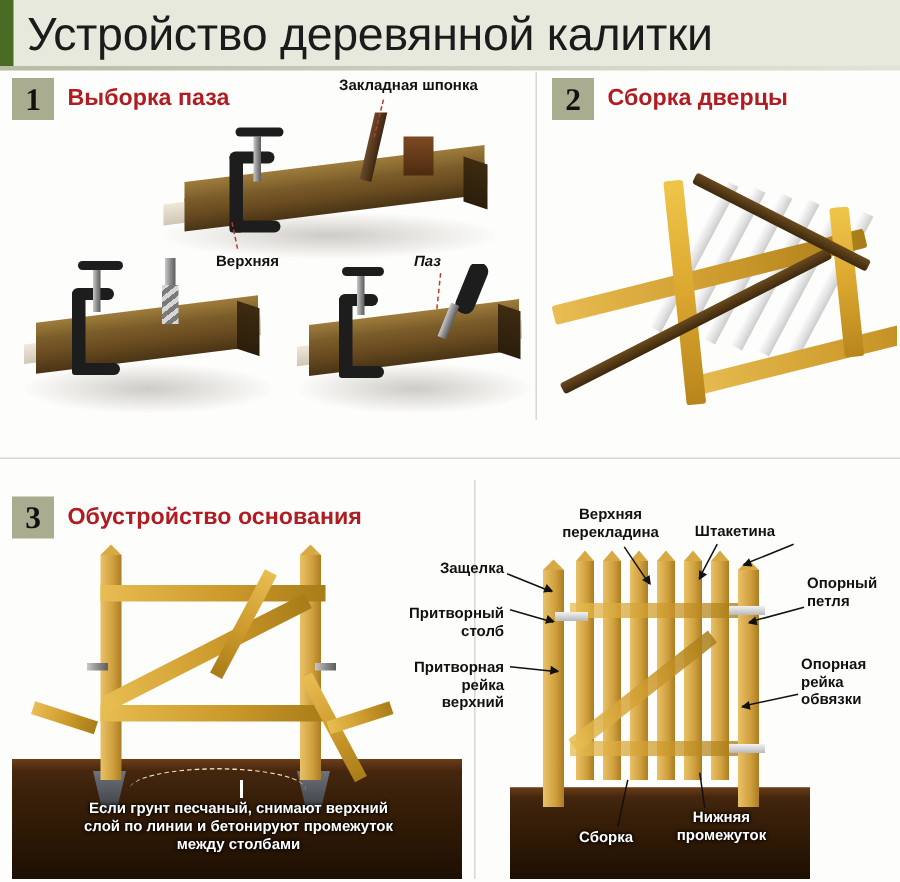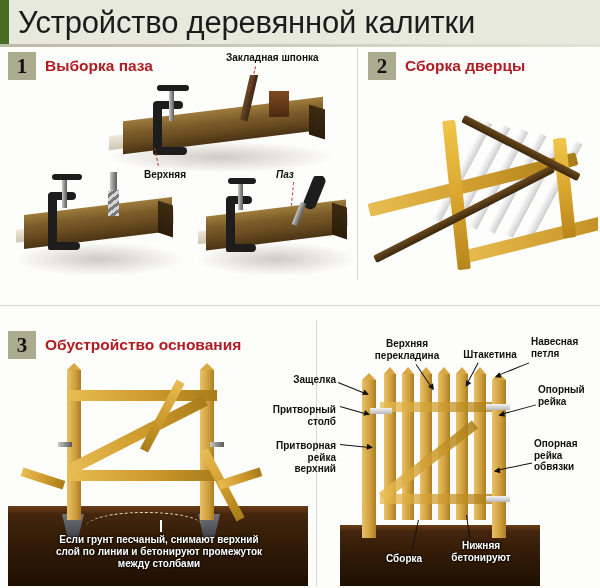--- a/index.html
+++ b/index.html
@@ -268,42 +268,40 @@
   <div class="lbl r" style="left:278px;top:374px;width:58px;">Защелка</div>
   <div class="arrowline" style="left:338px;top:382px;width:32px;transform:rotate(22deg);"></div>
 
   <div class="lbl c" style="left:369px;top:338px;width:76px;">Верхняя
 перекладина</div>
   <div class="arrowline" style="left:416px;top:364px;width:30px;transform:rotate(56deg);"></div>
 
   <div class="lbl c" style="left:461px;top:349px;width:58px;">Штакетина</div>
   <div class="arrowline" style="left:478px;top:362px;width:26px;transform:rotate(118deg);"></div>
 
-  <div class="lbl" style="left:531px;top:336px;width:62px;">Навесная
-петля</div>
   <div class="arrowline" style="left:529px;top:362px;width:36px;transform:rotate(158deg);"></div>
 
   <div class="lbl r" style="left:259px;top:404px;width:77px;">Притворный
 столб</div>
   <div class="arrowline" style="left:340px;top:406px;width:30px;transform:rotate(16deg);"></div>
 
   <div class="lbl r" style="left:252px;top:440px;width:84px;">Притворная
 рейка
 верхний</div>
   <div class="arrowline" style="left:340px;top:444px;width:32px;transform:rotate(6deg);"></div>
 
   <div class="lbl" style="left:538px;top:384px;width:58px;">Опорный
-рейка</div>
+петля</div>
   <div class="arrowline" style="left:536px;top:404px;width:38px;transform:rotate(165deg);"></div>
 
   <div class="lbl" style="left:534px;top:438px;width:64px;">Опорная
 рейка
 обвязки</div>
   <div class="arrowline" style="left:532px;top:462px;width:38px;transform:rotate(168deg);"></div>
 
   <div class="lbl w" style="left:386px;top:553px;">Сборка</div>
   <div class="wline" style="left:418px;top:520px;height:32px;transform:rotate(12deg);"></div>
 
   <div class="lbl w c" style="left:438px;top:540px;width:86px;">Нижняя
-бетонируют</div>
+промежуток</div>
   <div class="wline" style="left:466px;top:515px;height:24px;transform:rotate(-8deg);"></div>
 
 </div>
 
 </body></html>

